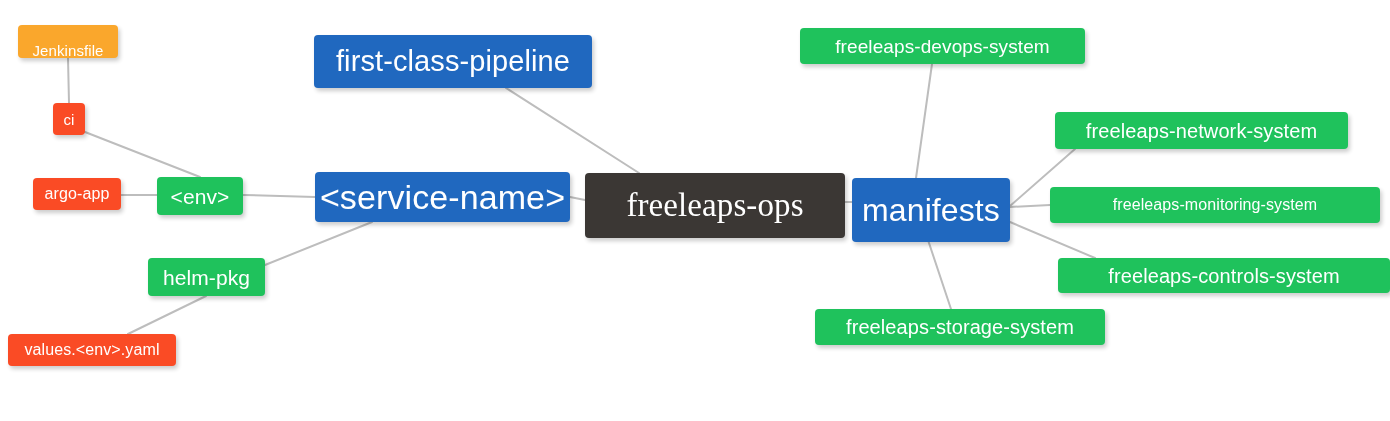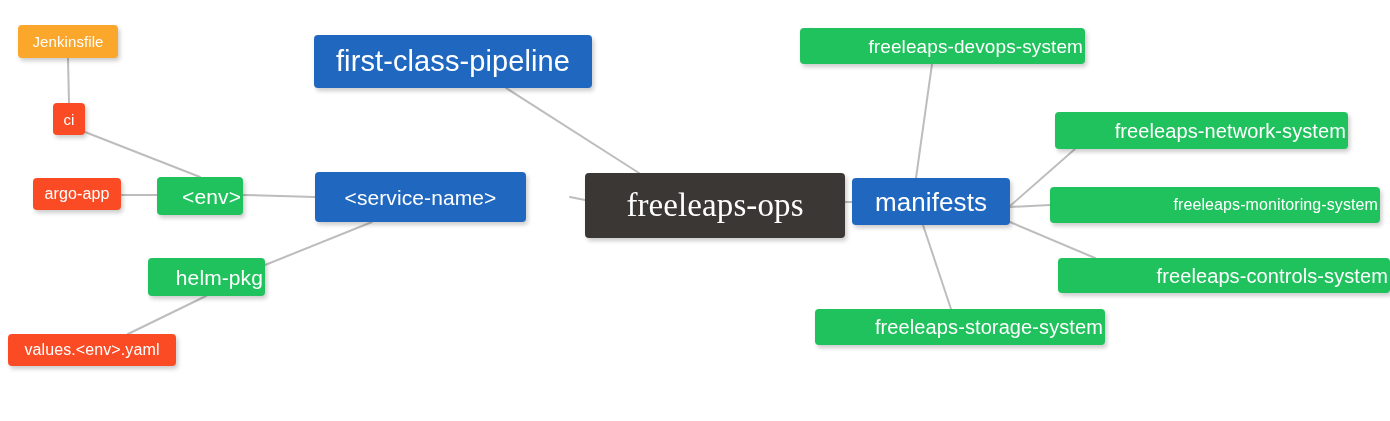--- a/index.html
+++ b/index.html
@@ -40,21 +40,21 @@
     letter-spacing: 0.1px;
     line-height: 1;
     user-select: none;
   }
   .node-label {
     display: block;
     padding: 0 2px;
   }
   .t-root   { background: #3b3734; font-family: Liberation Serif, serif; }
   .t-blue   { background: #2068bf; }
-  .t-green  { background: #1fc25c; justify-content: flex-end; }
+  .t-green  { background: #1fc25c; }
   .t-orange { background: #faa72c; }
   .t-red    { background: #fa4b25; }
 </style>
 </head>
 <body>
 
 <div id="mindmap">
   <svg id="edge-layer" viewBox="0 0 1390 421" xmlns="http://www.w3.org/2000/svg">
       <line x1="68" y1="58" x2="69" y2="103" stroke="#bdbdbd" stroke-width="2" stroke-linecap="round"></line>
       <line x1="85" y1="132" x2="200" y2="177" stroke="#bdbdbd" stroke-width="2" stroke-linecap="round"></line>
@@ -65,48 +65,48 @@
       <line x1="506" y1="88" x2="639" y2="173" stroke="#bdbdbd" stroke-width="2" stroke-linecap="round"></line>
       <line x1="570" y1="197" x2="585" y2="200" stroke="#bdbdbd" stroke-width="2" stroke-linecap="round"></line>
       <line x1="845" y1="202" x2="852" y2="202" stroke="#bdbdbd" stroke-width="2" stroke-linecap="round"></line>
       <line x1="916" y1="178" x2="932" y2="64" stroke="#bdbdbd" stroke-width="2" stroke-linecap="round"></line>
       <line x1="1010" y1="206" x2="1075" y2="149" stroke="#bdbdbd" stroke-width="2" stroke-linecap="round"></line>
       <line x1="1010" y1="207" x2="1050" y2="205" stroke="#bdbdbd" stroke-width="2" stroke-linecap="round"></line>
       <line x1="1010" y1="222" x2="1095" y2="258" stroke="#bdbdbd" stroke-width="2" stroke-linecap="round"></line>
       <line x1="923" y1="225" x2="951" y2="309" stroke="#bdbdbd" stroke-width="2" stroke-linecap="round"></line>
     </svg>
   <div id="node-layer">
-      <div class="node t-orange" style="left: 18px; top: 25px; width: 100px; height: 33px; font-size: 15px;">
+      <div class="node t-orange" style="left: 18px; top: 25px; width: 100px; height: 33px; font-size: 15px; align-items: flex-end;">
         <span class="node-label">Jenkinsfile</span>
       </div>
       <div class="node t-red" style="left: 53px; top: 103px; width: 32px; height: 32px; font-size: 15px;">
         <span class="node-label">ci</span>
       </div>
       <div class="node t-red" style="left: 33px; top: 178px; width: 88px; height: 32px; font-size: 16px;">
         <span class="node-label">argo-app</span>
       </div>
       <div class="node t-green" style="left: 157px; top: 177px; width: 86px; height: 38px; font-size: 21px;">
         <span class="node-label">&lt;env&gt;</span>
       </div>
       <div class="node t-green" style="left: 148px; top: 258px; width: 117px; height: 38px; font-size: 21px;">
         <span class="node-label">helm-pkg</span>
       </div>
       <div class="node t-red" style="left: 8px; top: 334px; width: 168px; height: 32px; font-size: 16px;">
         <span class="node-label">values.&lt;env&gt;.yaml</span>
       </div>
       <div class="node t-blue" style="left: 314px; top: 35px; width: 278px; height: 53px; font-size: 29px;">
         <span class="node-label">first-class-pipeline</span>
       </div>
-      <div class="node t-blue" style="left: 315px; top: 172px; width: 211px; height: 50px; font-size: 21px;">
+      <div class="node t-blue" style="left: 315px; top: 172px; width: 255px; height: 50px; font-size: 34px;">
         <span class="node-label">&lt;service-name&gt;</span>
       </div>
       <div class="node t-root" style="left: 585px; top: 173px; width: 260px; height: 65px; font-size: 33px;">
         <span class="node-label">freeleaps-ops</span>
       </div>
-      <div class="node t-blue" style="left: 852px; top: 178px; width: 158px; height: 47px; font-size: 26px; text-align: right;">
+      <div class="node t-blue" style="left: 852px; top: 178px; width: 158px; height: 64px; font-size: 32px; text-align: right;">
         <span class="node-label">manifests</span>
       </div>
       <div class="node t-green" style="left: 800px; top: 28px; width: 285px; height: 36px; font-size: 19px;">
         <span class="node-label">freeleaps-devops-system</span>
       </div>
       <div class="node t-green" style="left: 1055px; top: 112px; width: 293px; height: 37px; font-size: 20px;">
         <span class="node-label">freeleaps-network-system</span>
       </div>
       <div class="node t-green" style="left: 1050px; top: 187px; width: 330px; height: 36px; font-size: 16px;">
         <span class="node-label">freeleaps-monitoring-system</span>

